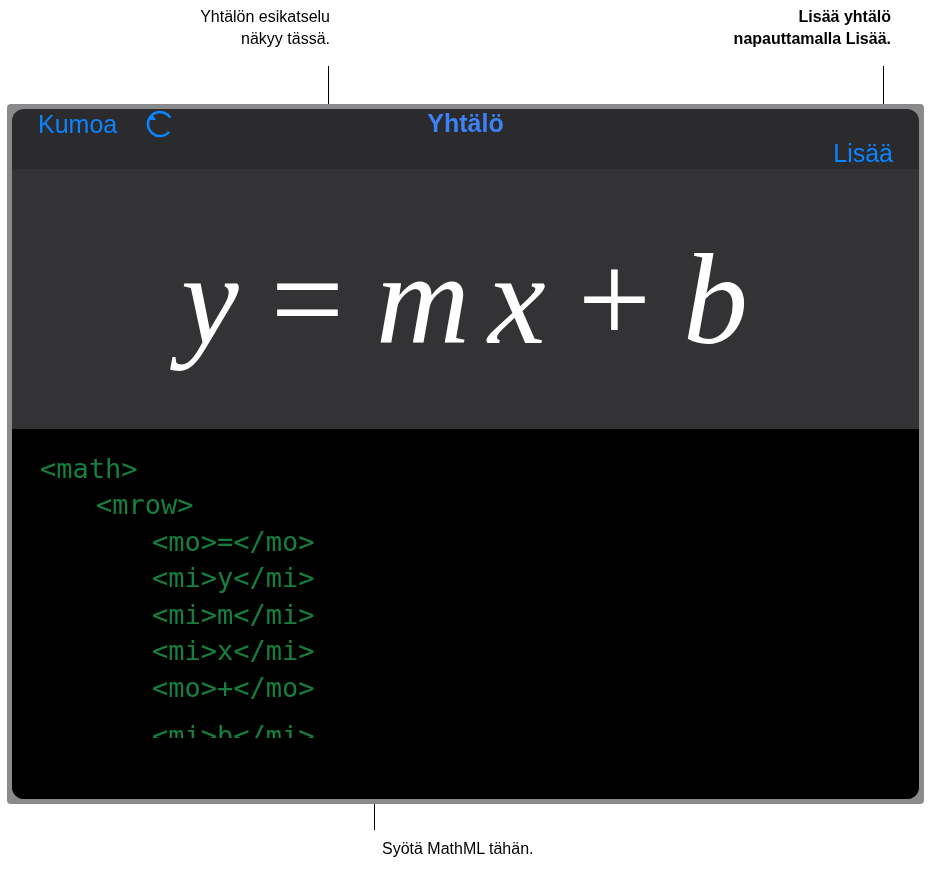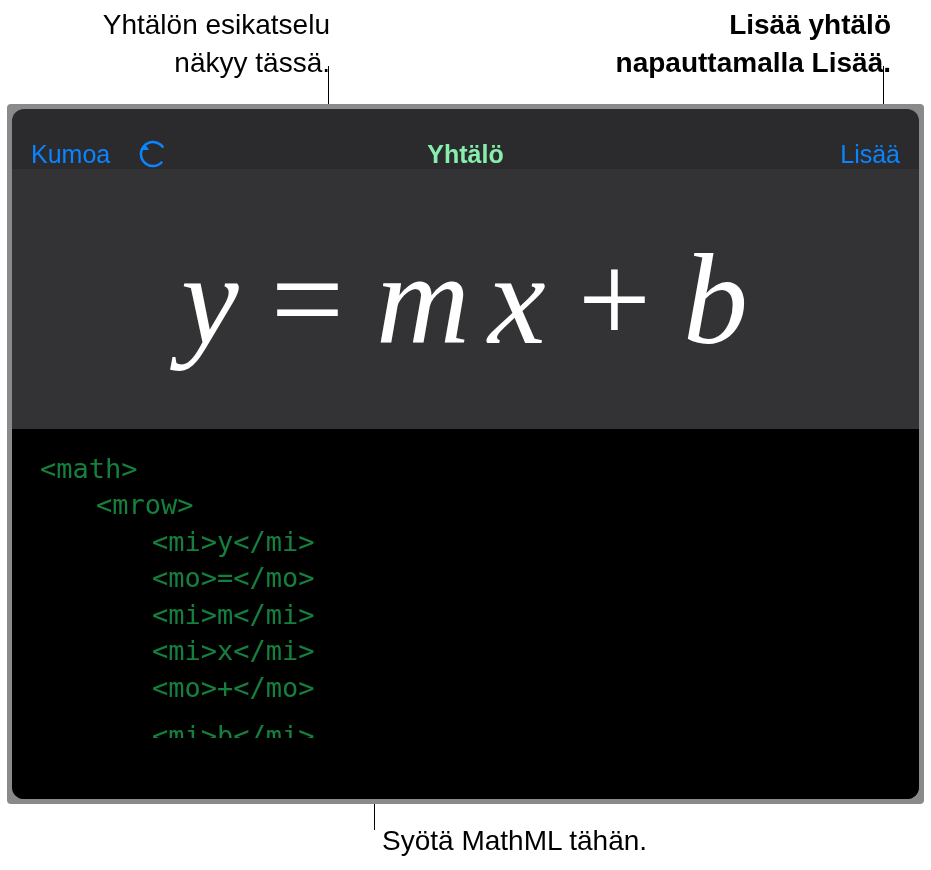--- a/index.html
+++ b/index.html
@@ -10,21 +10,21 @@
     body {
       width: 931px;
       height: 870px;
       background: #ffffff;
       font-family: -apple-system, BlinkMacSystemFont, "Helvetica Neue", sans-serif;
       position: relative;
       overflow: hidden;
     }
     .callout {
       position: absolute;
-      font-size: 28px;
+      font-size: 16px;
       line-height: 1.35;
       color: #000;
       text-align: right;
     }
     .callout.right {
       text-align: right;
     }
     .callout-line {
       position: absolute;
       background: #000;
@@ -79,23 +79,24 @@
       background: #2b2b2d;
       border-radius: 12px;
       overflow: hidden;
       display: flex;
       flex-direction: column;
     }
     
     .toolbar {
       height: 60px;
       display: flex;
-      align-items: flex-end;
-      padding: 0 19px;
+      align-items: flex-start;
+      padding: 0 26px;
       position: relative;
+      flex-direction: column;
     }
     
     .toolbar-left {
       display: flex;
       align-items: center;
       gap: 28px;
     }
     
     .btn-text {
       color: #0a84ff;
@@ -111,21 +112,21 @@
       height: 30px;
       display: flex;
       align-items: center;
       justify-content: center;
     }
     
     .toolbar-title {
       position: absolute;
       left: 50%;
       transform: translateX(-50%);
-      color: #86efac;
+      color: #3b82f6;
       font-size: 25px;
       font-weight: 600;
     }
     
     .toolbar-right {
       margin-left: auto;
     }
     
     .preview-area {
       height: 260px;
@@ -225,16 +226,16 @@
         <span class="mx">
           <span>m</span>
           <span>x</span>
         </span>
         <span class="op">+</span>
         <span>b</span>
       </div>
     </div>
 
     <div class="code-area"><span>&lt;math&gt;</span>
-<span class="indent1">&lt;mrow&gt;</span><span class="indent2">&lt;mi&gt;y&lt;/mi&gt;</span><span class="indent2">&lt;mo&gt;=&lt;/mo&gt;</span><span class="indent2">&lt;mi&gt;m&lt;/mi&gt;</span><span class="indent2">&lt;mi&gt;x&lt;/mi&gt;</span><span class="indent2">&lt;mo&gt;+&lt;/mo&gt;</span><span class="indent2 cutoff">&lt;mi&gt;b&lt;/mi&gt;</span></div>
+<span class="indent1">&lt;mrow&gt;</span><span class="indent2">&lt;mo&gt;=&lt;/mo&gt;</span><span class="indent2">&lt;mi&gt;y&lt;/mi&gt;</span><span class="indent2">&lt;mi&gt;m&lt;/mi&gt;</span><span class="indent2">&lt;mi&gt;x&lt;/mi&gt;</span><span class="indent2">&lt;mo&gt;+&lt;/mo&gt;</span><span class="indent2 cutoff">&lt;mi&gt;b&lt;/mi&gt;</span></div>
 
   </div>
 </div>
 
 </body></html>

